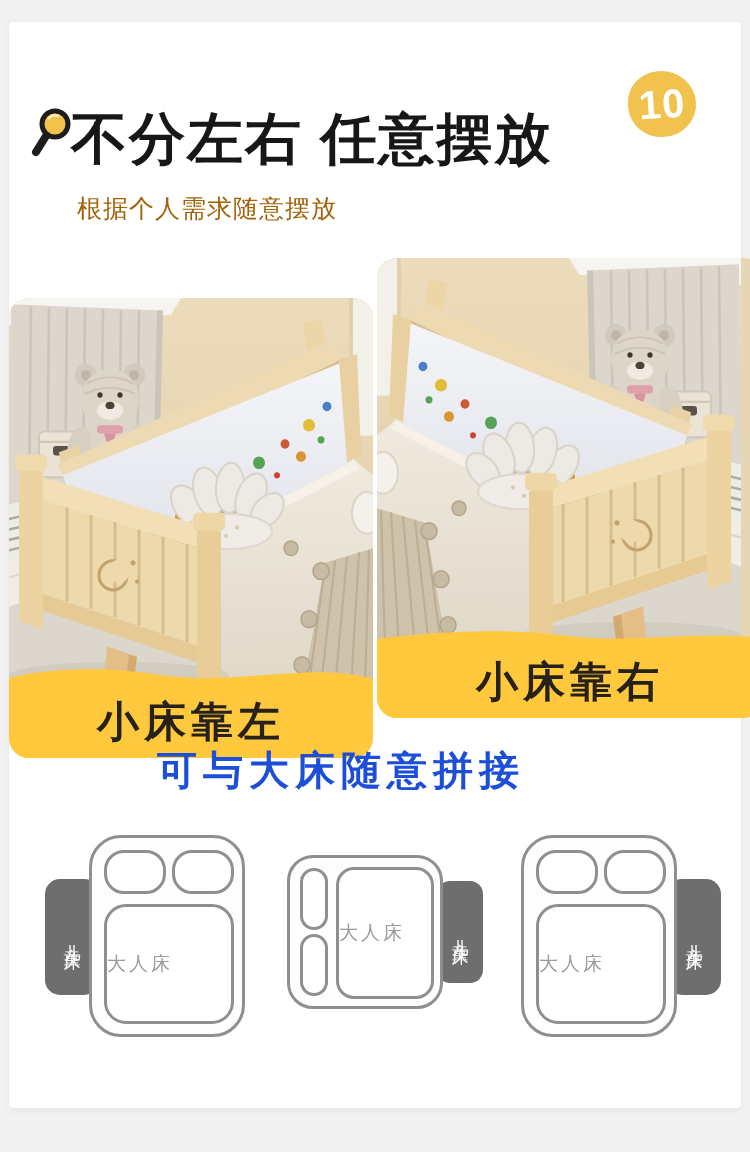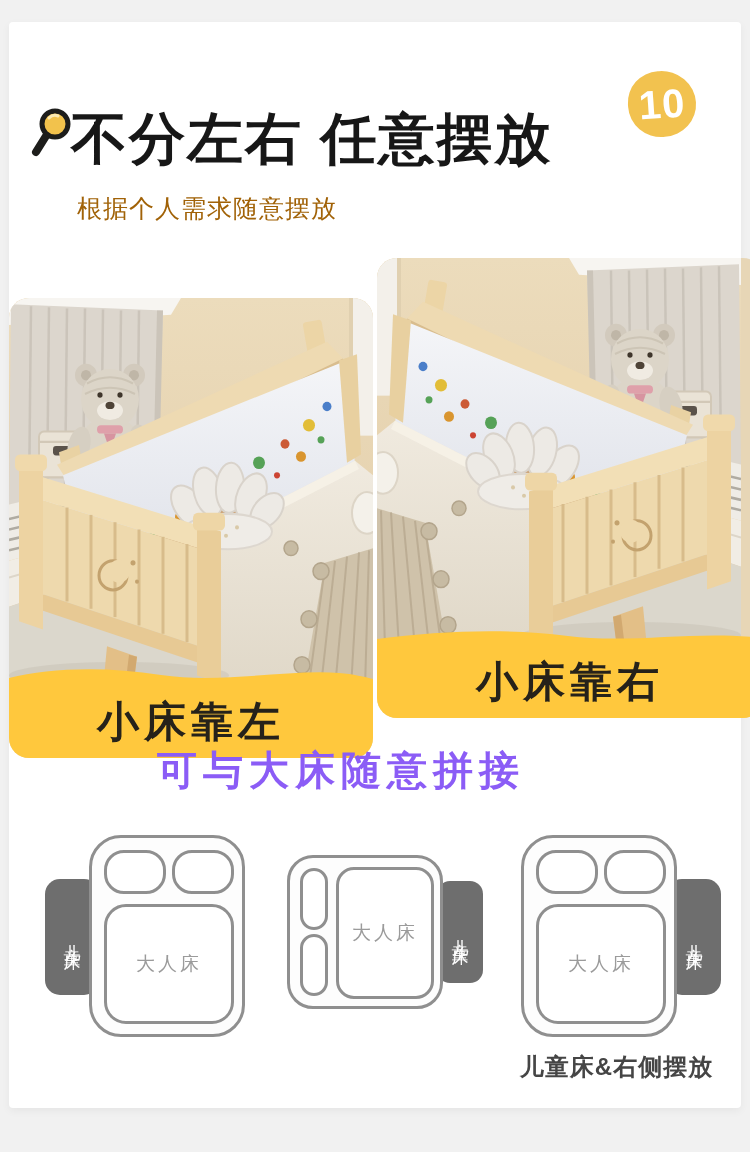--- a/index.html
+++ b/index.html
@@ -49,21 +49,21 @@
     position:absolute;left:0;bottom:70px;width:100%;height:22px;display:block;
   }
   .banner-wave path{fill:#ffc83d;}
   .banner-label{
     font-size:42px;font-weight:900;color:#26221a;letter-spacing:5px;
     white-space:nowrap;
   }
   
   .section-heading{
     position:absolute;left:0;top:724px;width:664px;height:48px;line-height:48px;
-    text-align:center;font-size:40px;font-weight:700;color:#8b5cf6;letter-spacing:6px;
+    text-align:center;font-size:40px;font-weight:700;color:#1d4ed8;letter-spacing:6px;
   }
   
   .diagram{position:absolute;}
   .d-a{left:36px;top:813px;width:200px;height:202px;}
   .d-b{left:278px;top:833px;width:200px;height:154px;}
   .d-c{left:512px;top:813px;width:200px;height:202px;}
   .child-tab{
     position:absolute;background:#6e6e6e;border-radius:15px;z-index:1;
     display:flex;align-items:center;justify-content:center;
   }
@@ -85,21 +85,21 @@
     position:absolute;box-sizing:border-box;background:#fff;
     border:3px solid #8f8f8f;border-radius:20px;
   }
   .d-a .p1,.d-c .p1{left:12px;top:12px;width:62px;height:44px;}
   .d-a .p2,.d-c .p2{left:80px;top:12px;width:62px;height:44px;}
   .d-b .p1{left:10px;top:10px;width:28px;height:62px;border-radius:14px;}
   .d-b .p2{left:10px;top:76px;width:28px;height:62px;border-radius:14px;}
   .dmattress{
     position:absolute;box-sizing:border-box;background:#fff;
     border:3px solid #8f8f8f;border-radius:22px;
-    display:flex;align-items:center;justify-content:center;
+    display:flex;align-items:center;
     font-size:19px;color:#9b9b9b;letter-spacing:3px;
   }
   .d-a .dmattress,.d-c .dmattress{left:12px;top:66px;width:130px;height:120px;}
   .d-b .dmattress{left:46px;top:9px;width:98px;height:132px;border-radius:18px;}
   .caption{
     position:absolute;top:1031px;height:28px;line-height:28px;
     text-align:center;font-size:24px;font-weight:700;color:#454545;letter-spacing:1px;
     white-space:nowrap;
   }
   .cap1{left:58px;width:190px;}
@@ -325,16 +325,15 @@
       </div>
       <div class="dbed">
         <div class="dpillow p1"></div>
         <div class="dpillow p2"></div>
         <div class="dmattress">
           <span>大人床</span>
         </div>
       </div>
     </div>
 
-    <div class="caption cap3">儿童床&amp;右侧摆放</div>
 
   </div>
 </div>
 
 </body></html>

